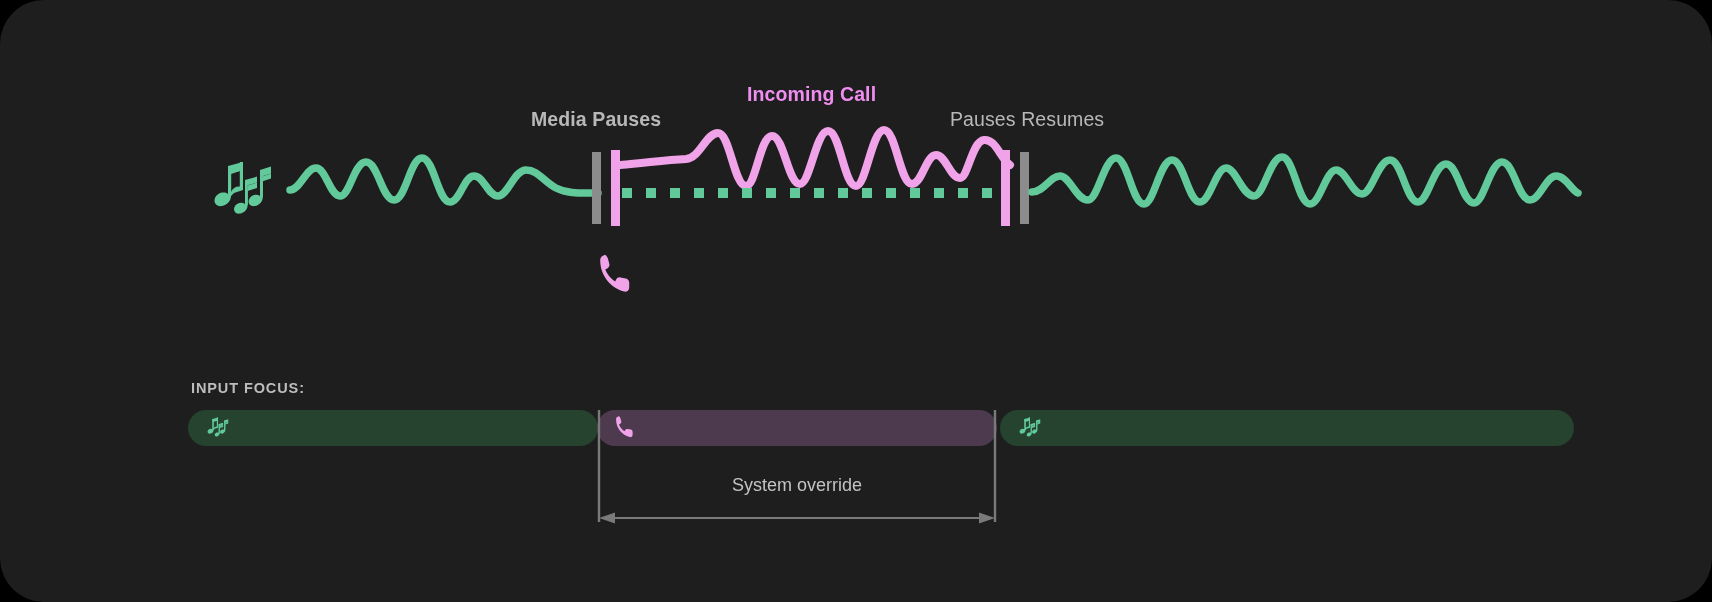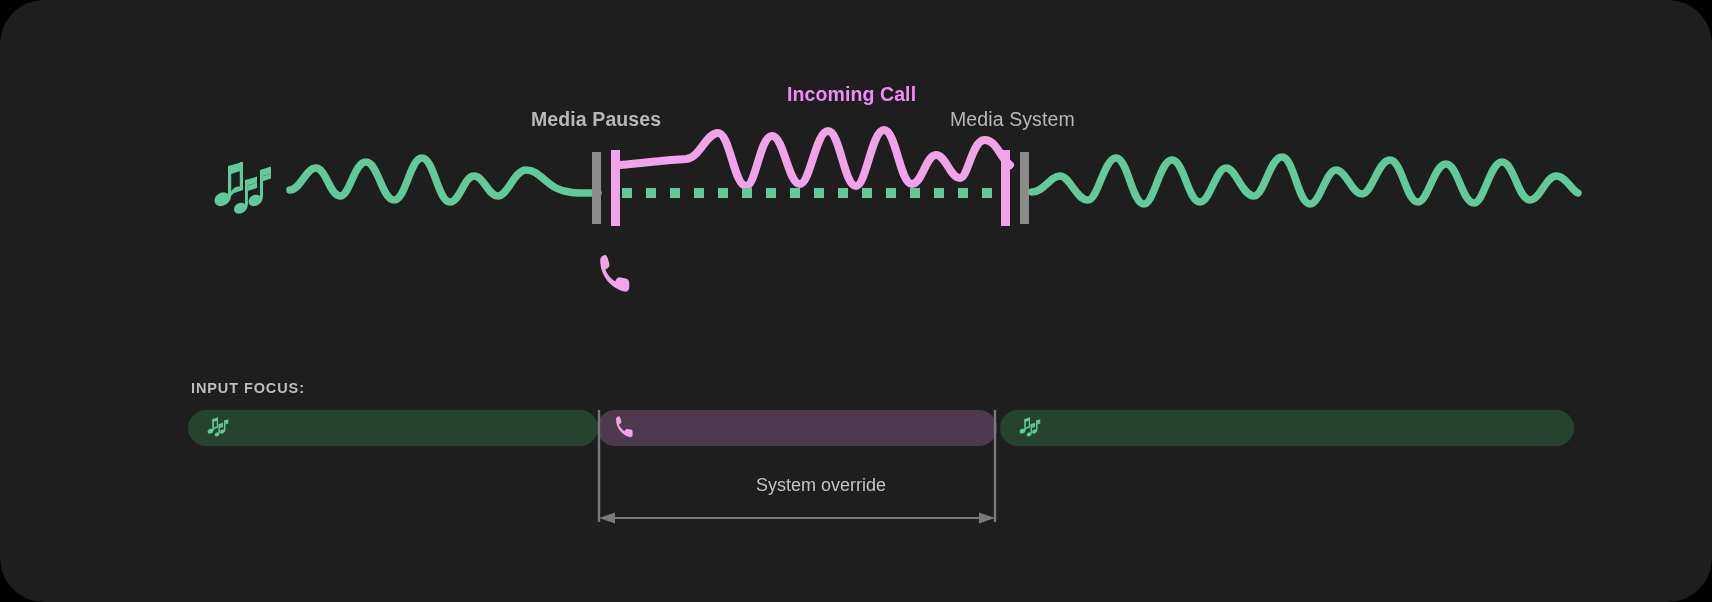--- a/index.html
+++ b/index.html
@@ -57,21 +57,20 @@
     left: 950px;
     top: 108px;
     font-weight: 400;
   }
   #label-incoming-call {
     color: #ef8ef0;
     left: 747px;
     top: 83px;
     font-weight: 700;
     font-size: 19.5px;
-    margin-left: 40px;
   }
 
   .tl-icon {
     position: absolute;
     line-height: 1;
   }
   #music-notes-icon {
     left: 208px;
     top: 158px;
     width: 70px;
@@ -143,21 +142,20 @@
 
   #override-label {
     position: absolute;
     left: 597px;
     top: 151px;
     width: 400px;
     text-align: center;
     font-size: 18px;
     color: #c3c3c3;
     white-space: nowrap;
-    padding-left: 24px;
   }
 </style>
 </head>
 <body>
 
 <div id="card">
 
   <div id="timeline">
 
     <svg id="timeline-svg" width="1712" height="330" viewBox="0 0 1712 330">
@@ -195,21 +193,21 @@
                C 1402,160 1406,202 1418,202 C 1428,202 1434,164 1446,164
                C 1458,164 1462,203 1474,203 C 1484,203 1490,162 1502,162
                C 1514,162 1518,200 1530,200 C 1540,200 1546,176 1556,176
                C 1566,176 1572,191 1578,193"></path>
     </svg>
 
     <div class="tl-label" id="label-media-pauses">Media Pauses</div>
 
     <div class="tl-label" id="label-incoming-call">Incoming Call</div>
 
-    <div class="tl-label" id="label-media-resumes">Media System</div>
+    <div class="tl-label" id="label-media-resumes">Pauses Resumes</div>
 
     <div class="tl-icon" id="music-notes-icon">
       <svg width="70" height="60" viewBox="0 0 70 60">
         <g fill="#62c99a">
           <path d="M20 8 L20 36 C16 33 9 35 7 40 C5 45 9 49 14 48 C19 47 23 43 23 38 L23 16 L35 12 L35 30 C31 27 25 29 23 34 L23 38 L26 35 L35 32 L35 8 Z"></path>
           <rect x="20" y="8" width="3.2" height="30"></rect>
           <rect x="31.8" y="4" width="3.2" height="28"></rect>
           <path d="M20 8 L35 4 L35 12 L20 16 Z"></path>
         </g>
         <g fill="#62c99a">

